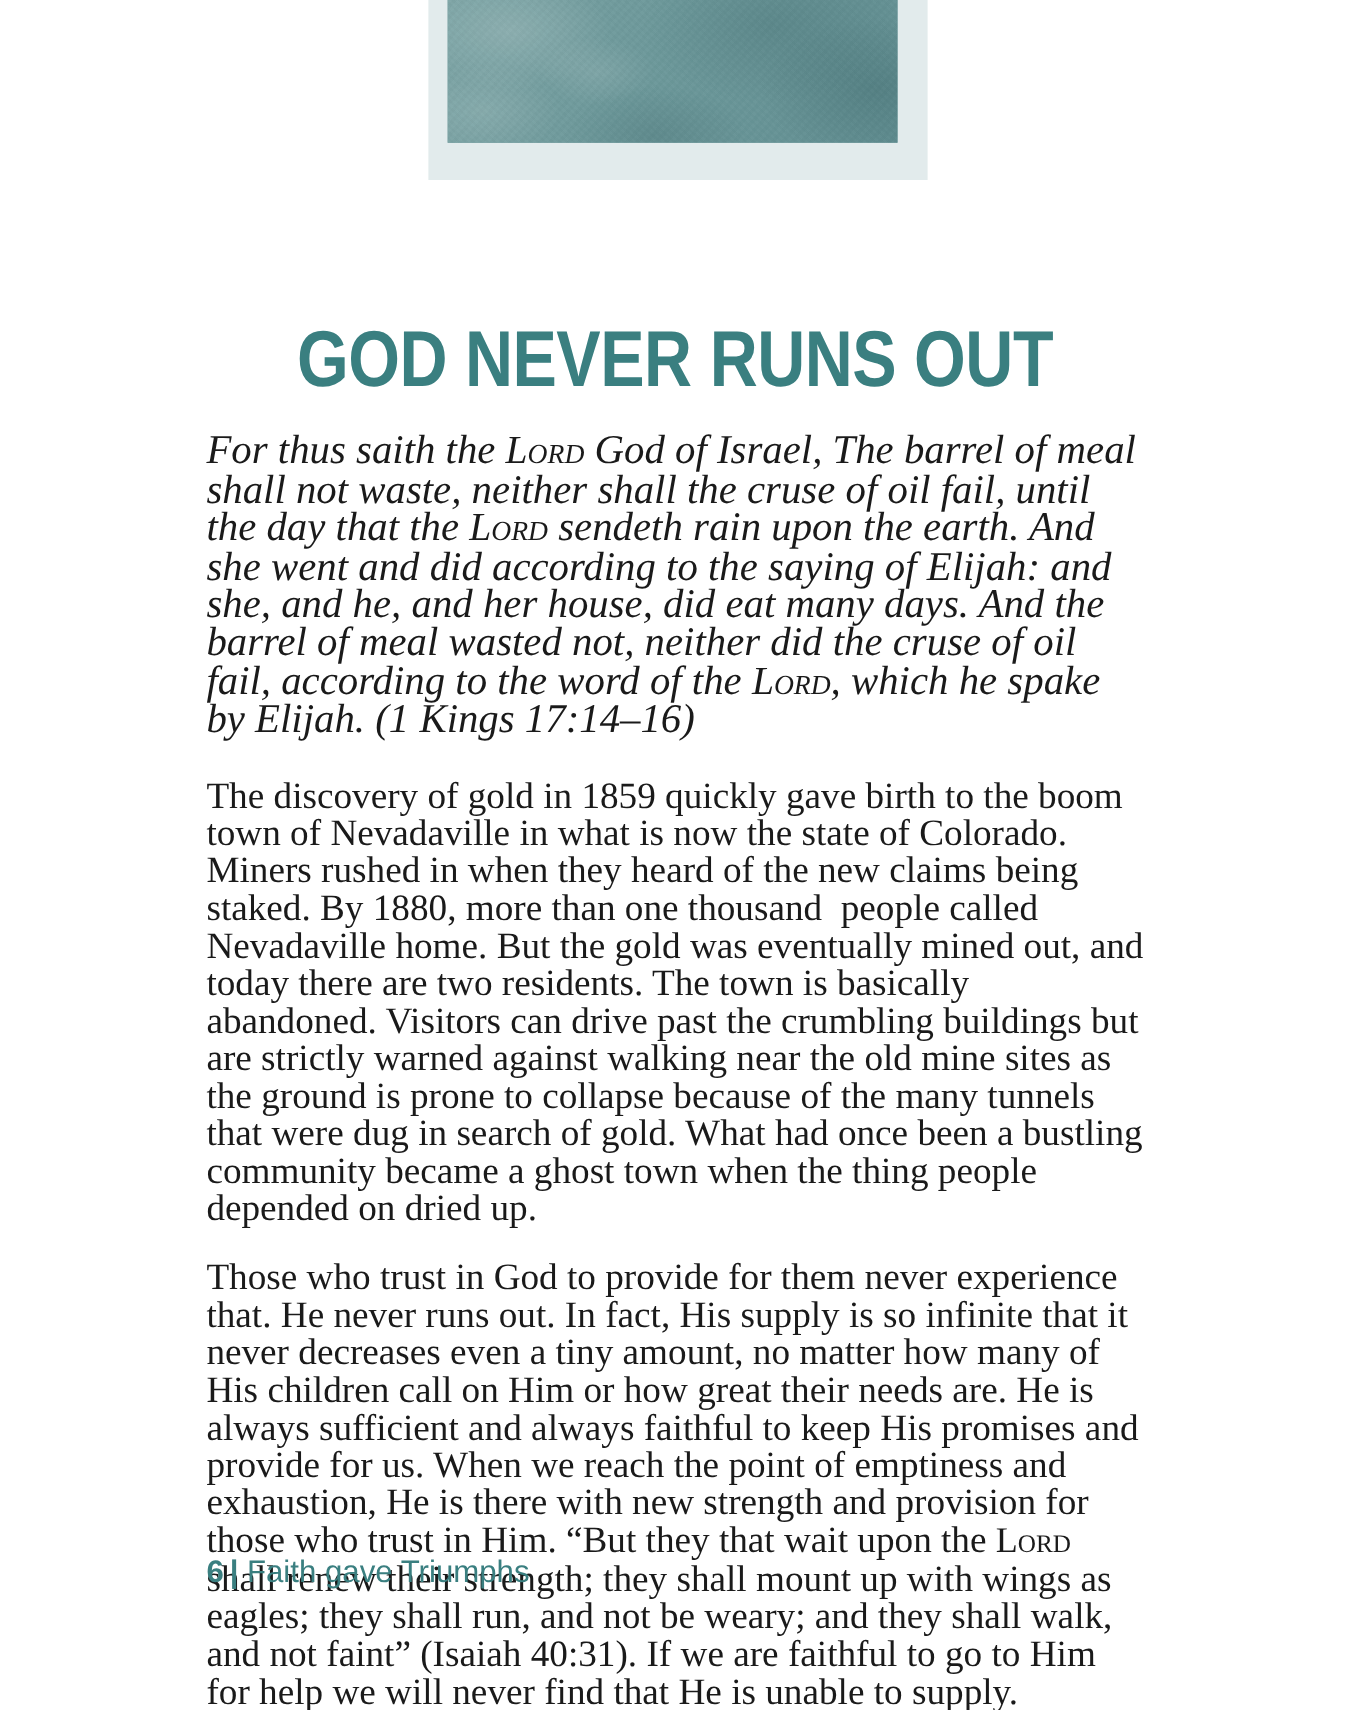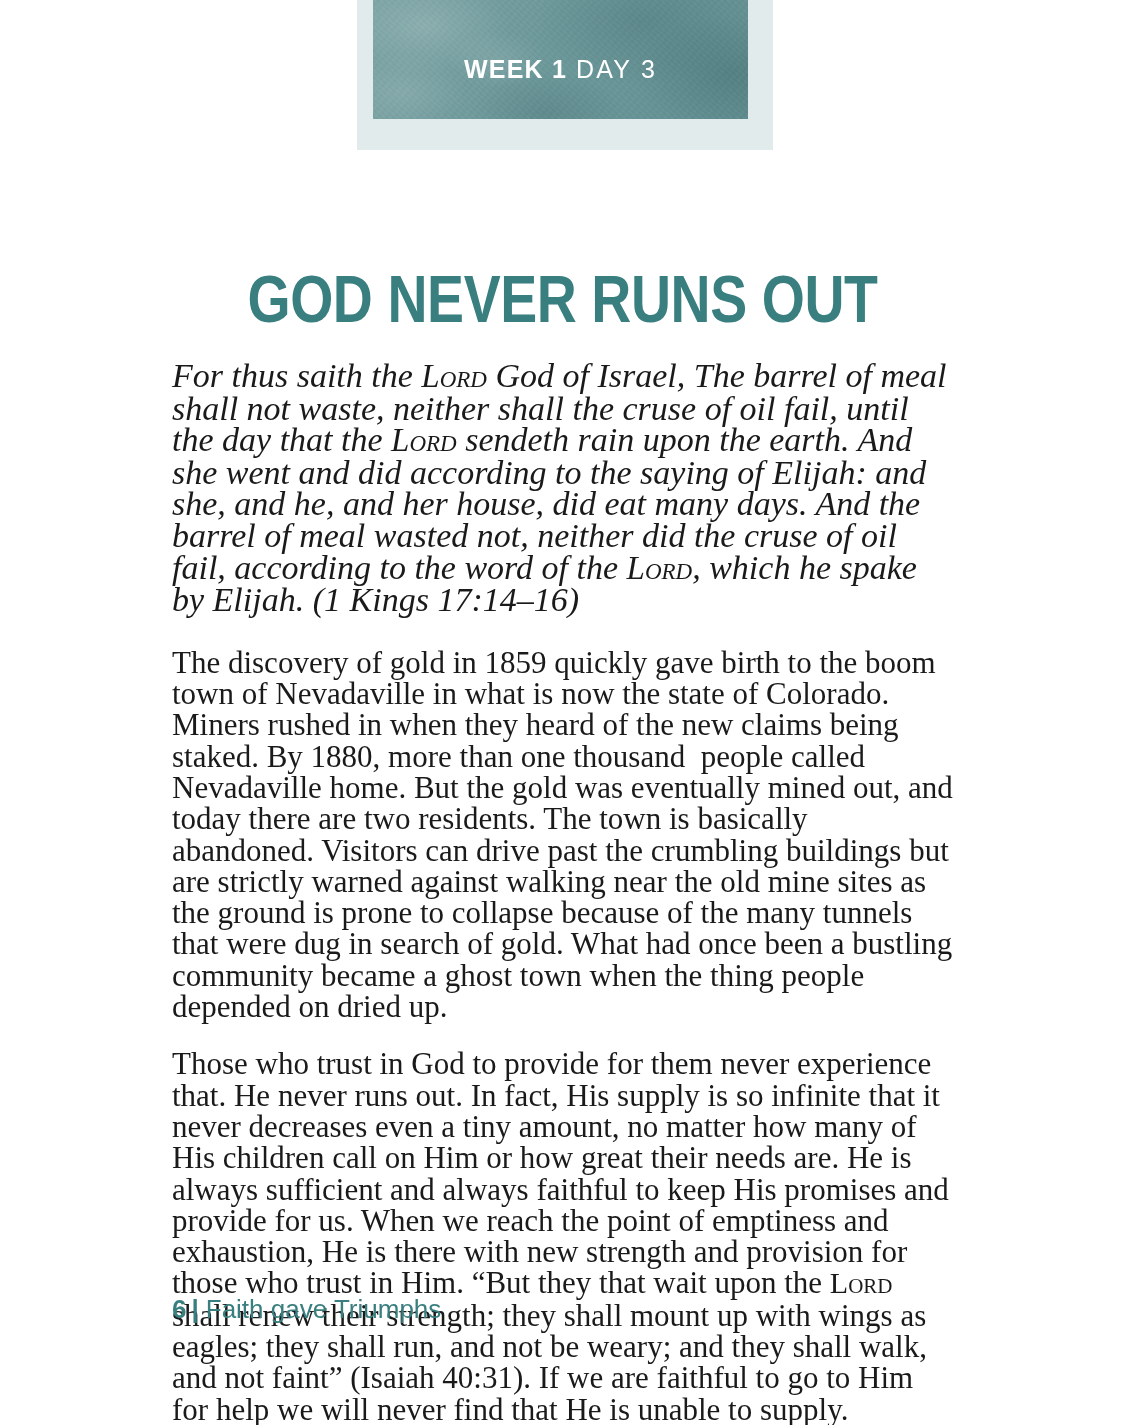--- a/index.html
+++ b/index.html
@@ -147,23 +147,20 @@
     font-weight: normal;
   }
 </style>
 </head>
 <body>
 
 <div class="banner-frame">
   <div class="banner-block">
     <div class="banner-wash"></div>
     <div class="banner-grain"></div>
-    <div class="banner-label">
-      <span class="wk">WEEK 1</span><span class="dy">DAY 3</span>
-    </div>
   </div>
 </div>
 
 <h1 class="title">GOD NEVER RUNS OUT</h1>
 
 <div class="column">
 
   <p class="epigraph"><span>For thus saith the </span><span class="smallcaps">Lord</span><span> God of Israel, The barrel of meal shall not waste, neither shall the cruse of oil fail, until the day that the </span><span class="smallcaps">Lord</span><span> sendeth rain upon the earth. And she went and did according to the saying of Elijah: and she, and he, and her house, did eat many days. And the barrel of meal wasted not, neither did the cruse of oil fail, according to the word of the </span><span class="smallcaps">Lord</span><span>, which he spake by Elijah. (1 Kings 17:14–16)</span></p>
 
   <p class="body-par">The discovery of gold in 1859 quickly gave birth to the boom town of Nevadaville in what is now the state of Colorado. Miners rushed in when they heard of the new claims being staked. By 1880, more than one thousand  people called Nevadaville home. But the gold was eventually mined out, and today there are two residents. The town is basically abandoned. Visitors can drive past the crumbling buildings but are strictly warned against walking near the old mine sites as the ground is prone to collapse because of the many tunnels that were dug in search of gold. What had once been a bustling community became a ghost town when the thing people depended on dried up.</p>

